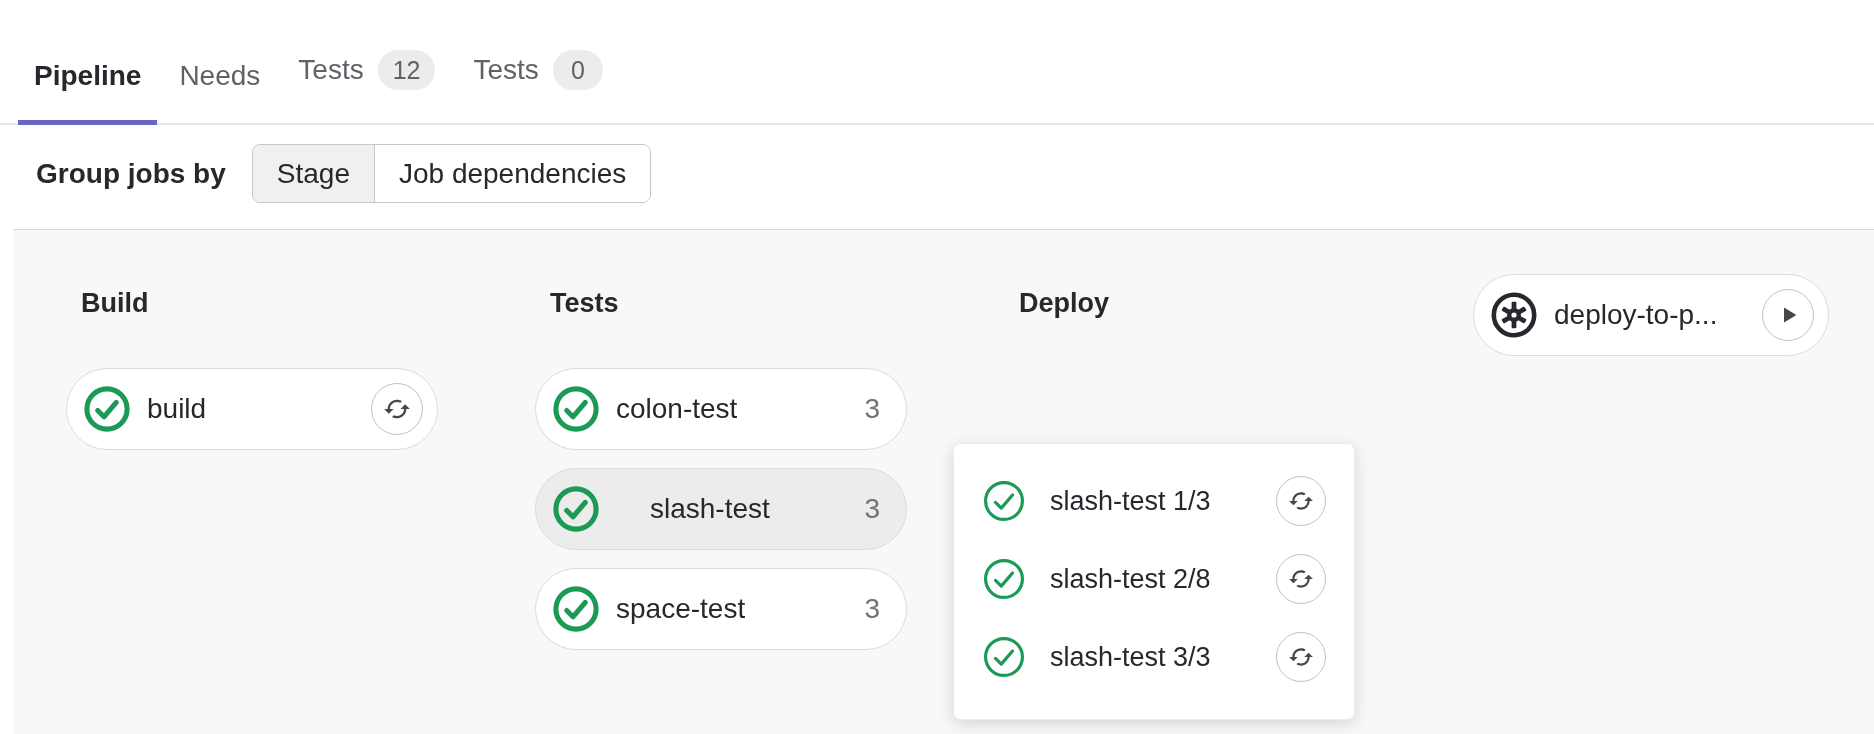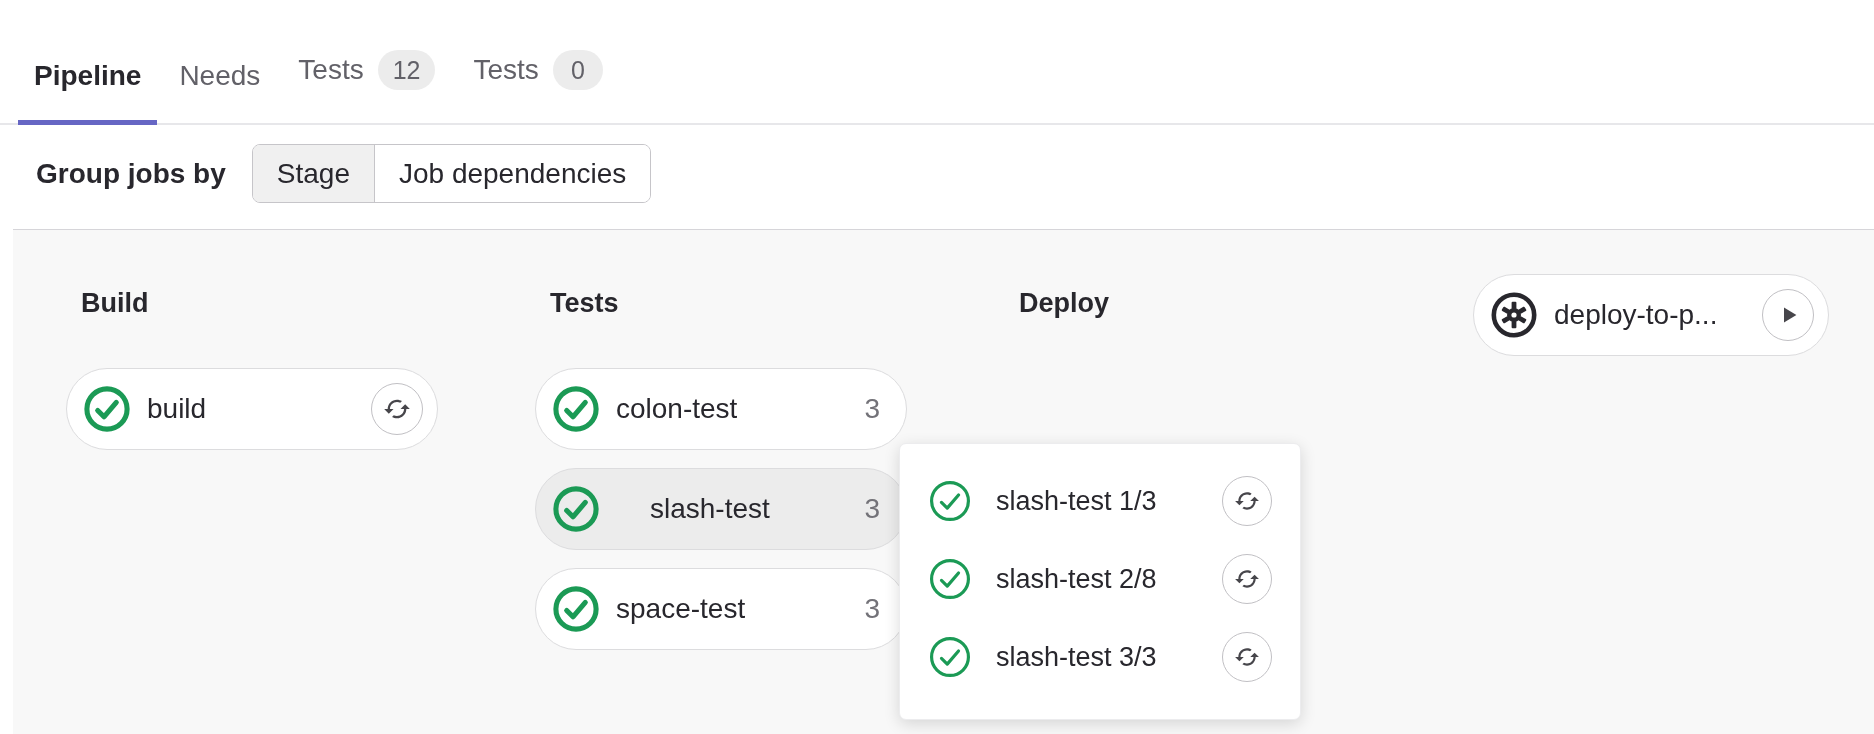--- a/index.html
+++ b/index.html
@@ -87,21 +87,21 @@
   .action-btn.sm{width:50px;height:50px;}
   .action-btn.sm svg{width:26px;height:26px;}
   .header-play{
     width:58px;height:58px;border-radius:50%;border:1.5px solid var(--control-border);
     background:#fff;display:inline-flex;align-items:center;justify-content:center;
     cursor:pointer;color:#565559;
   }
   .header-play svg{width:30px;height:30px;}
   
   .dropdown{
-    position:absolute;left:899px;top:443px;width:402px;height:277px;
+    position:absolute;left:953px;top:443px;width:402px;height:277px;
     background:#fff;border:1px solid #ececee;border-radius:7px;
     box-shadow:0 4px 16px rgba(0,0,0,.14);padding:26px 28px;z-index:10;
   }
   .dropdown-items{display:flex;flex-direction:column;gap:16px;}
   .dropdown-item{display:flex;align-items:center;height:62px;}
   .dropdown-item .job-name{margin-left:24px;font-size:27px;}
 </style>
 </head>
 <body>
 

